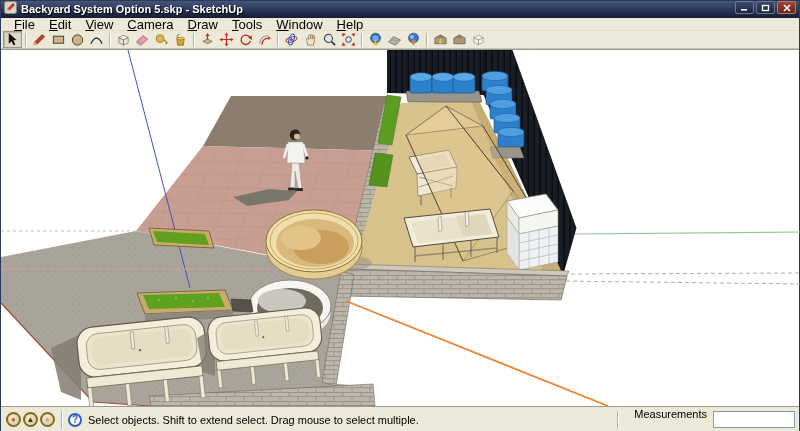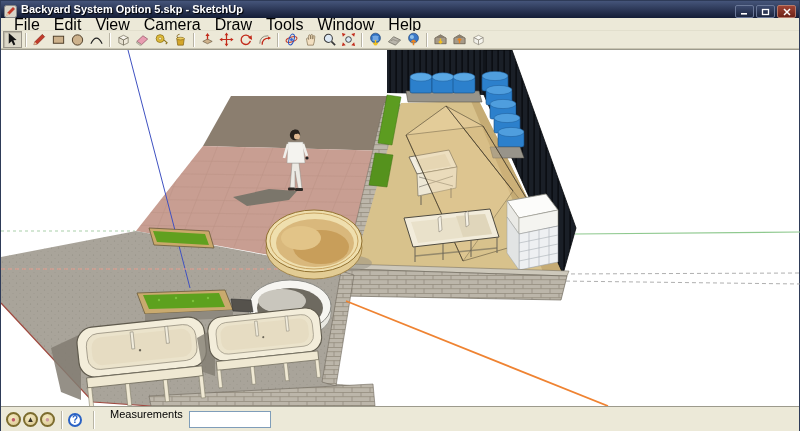--- a/index.html
+++ b/index.html
@@ -2,33 +2,33 @@
 <html><head>
 <meta charset="utf-8">
 <style>
   * { margin:0; padding:0; box-sizing:border-box; }
   html,body { width:800px; height:431px; overflow:hidden;
     font-family:"Liberation Sans", sans-serif; background:#ece9d8; }
   .window { width:800px; height:431px; border:1px solid #2e3b58; display:flex; flex-direction:column; }
 
   
   .titlebar { height:17px; background:linear-gradient(#45557a,#2a3554 55%,#141d36);
-    display:flex; align-items:flex-end; padding:0 3px; flex:0 0 17px; }
+    display:flex; align-items:flex-start; padding:0 3px; flex:0 0 17px; }
   .app-icon { width:13px; height:13px; margin-right:4px; flex:0 0 13px; }
   .title-text { color:#fff; font-size:11px; font-weight:bold; line-height:17px;
     text-shadow:1px 1px 1px #000; flex:1 1 auto; white-space:nowrap; overflow:hidden; }
   .winbtn { width:19px; height:13px; margin-left:2px; border:1px solid #6a7898; border-radius:2px;
     background:linear-gradient(#3c4a6e,#1c2640); display:flex; align-items:center; justify-content:center; padding:0; }
   .winbtn.close { background:linear-gradient(#a04434,#6e2318); border-color:#b57a6a; }
   .winbtn svg { display:block; }
 
   
   .menubar { height:13px; background:#ece9d8; display:flex; align-items:center;
     padding-left:6px; gap:0; flex:0 0 13px; border-bottom:1px solid #e2dfcd;}
-  .menu-item { font-size:16px; line-height:13px; color:#000; padding:0 7px; cursor:default; }
+  .menu-item { font-size:13px; line-height:13px; color:#000; padding:0 7px; cursor:default; }
   .menu-item u { text-decoration:underline; }
 
   
   .toolbar { height:18px; background:#ece9d8; display:flex; align-items:center;
     padding-left:2px; flex:0 0 18px; border-bottom:1px solid #c9c5b2; }
   .tbtn { width:19px; height:17px; border:1px solid transparent; background:transparent;
     display:flex; align-items:center; justify-content:center; padding:0; }
   .tbtn.pressed { border:1px solid #9a968a; background:#dcd8c8;
     box-shadow:inset 1px 1px 1px #b8b4a4; }
   .tsep { width:2px; height:14px; border-left:1px solid #b8b4a4; border-right:1px solid #fff;
@@ -480,18 +480,19 @@
         <span style="color:#c05a6a;">●</span>
       </button>
     <button class="scircle">
         <span style="color:#3a3426;">▲</span>
       </button>
     <button class="scircle">
         <span style="color:#cf9aa0;">●</span>
       </button>
     <div class="ssep"></div>
     <div class="helpcircle">?</div>
+    <div class="status-text">Select objects. Shift to extend select. Drag mouse to select multiple.</div>
     <div class="ssep"></div>
     <span class="meas-label">Measurements</span>
     <input class="meas-input" value="" style="">
   </div>
 
 </div>
 
 </body></html>

